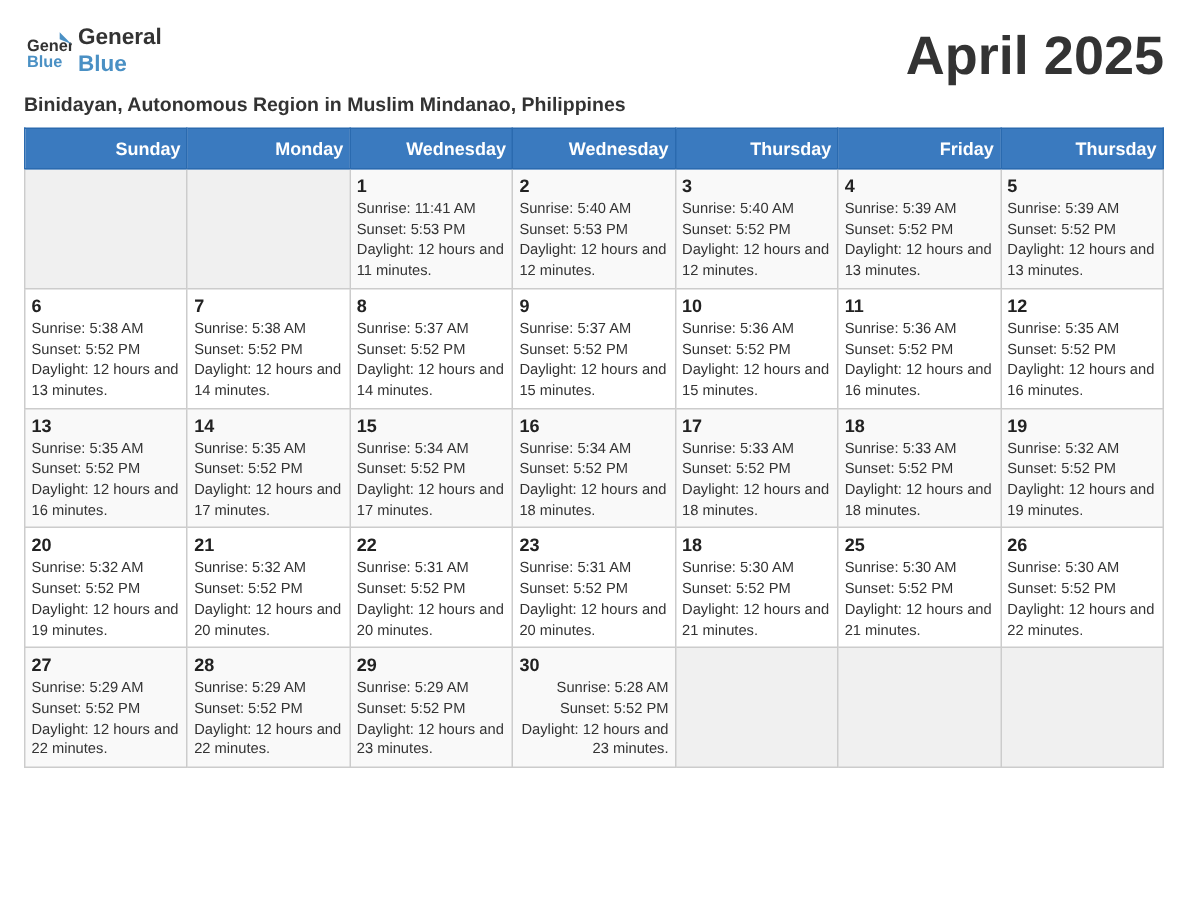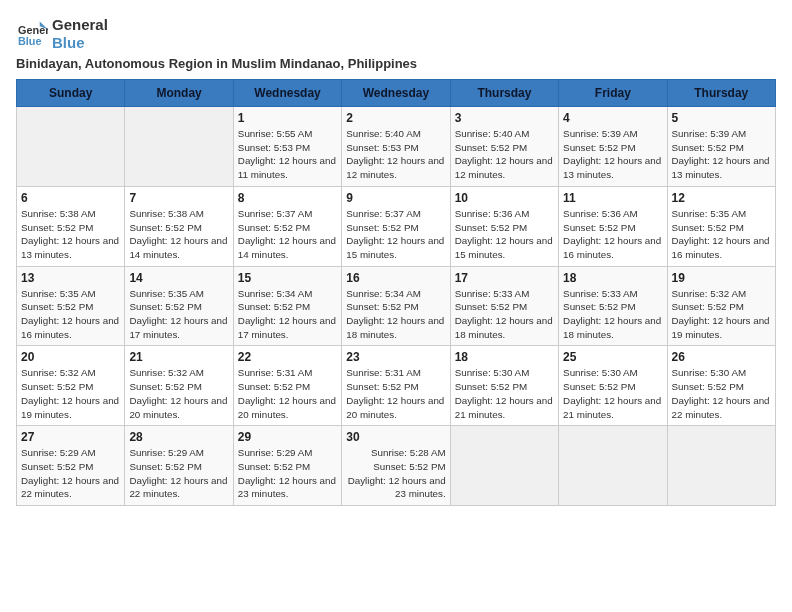--- a/index.html
+++ b/index.html
@@ -37,23 +37,23 @@
       margin-bottom: 8px;
       font-weight: bold;
     }
     table {
       width: 100%;
       border-collapse: collapse;
       font-size: 10.5px;
     }
     thead tr th {
       background-color: #3a7abf;
-      color: #0f172a;
+      color: #ffffff;
       padding: 6px 4px;
-      text-align: center;
+      text-align: right;
       font-size: 12px;
       border: 1px solid #2a6aaf;
     }
     tbody tr td {
       border: 1px solid #ccc;
       vertical-align: top;
       padding: 4px;
       width: 108px;
       min-height: 80px;
       background: #fff;
@@ -84,20 +84,21 @@
     <svg class="logo-icon" viewBox="0 0 40 36" xmlns="http://www.w3.org/2000/svg">
       <text x="2" y="18" font-size="14" font-weight="bold" fill="#333">General</text>
       <text x="2" y="32" font-size="14" font-weight="bold" fill="#4a90c4">Blue</text>
       <polygon points="30,2 40,12 30,8" fill="#4a90c4"></polygon>
     </svg>
     <div style="display:flex;flex-direction:column;line-height:1.2;">
       <span style="font-size:15px;font-weight:bold;color:#333;">General</span>
       <span style="font-size:15px;font-weight:bold;color:#4a90c4;">Blue</span>
     </div>
   </div>
+  <div class="month-title">April 2025</div>
 </div>
 
 <div class="subtitle">Binidayan, Autonomous Region in Muslim Mindanao, Philippines</div>
 
 <table>
   <thead>
     <tr id="header-row">
         <th>Sunday</th>
         <th>Monday</th>
         <th>Wednesday</th>
@@ -106,21 +107,21 @@
         <th>Friday</th>
         <th>Thursday</th>
       </tr>
   </thead>
   <tbody id="calendar-body">
       <tr>
         <td class="empty-cell"></td>
         <td class="empty-cell"></td>
         <td>
           <div class="day-num">1</div>
-          <div class="day-info" style="white-space: pre-line;">Sunrise: 5:55 AM
+          <div class="day-info" style="white-space: pre-line;">Sunrise: 11:41 AM
 Sunset: 5:53 PM
 Daylight: 12 hours and 11 minutes.</div>
         </td>
         <td>
           <div class="day-num">2</div>
           <div class="day-info" style="white-space: pre-line;">Sunrise: 5:40 AM
 Sunset: 5:53 PM
 Daylight: 12 hours and 12 minutes.</div>
         </td>
         <td>

